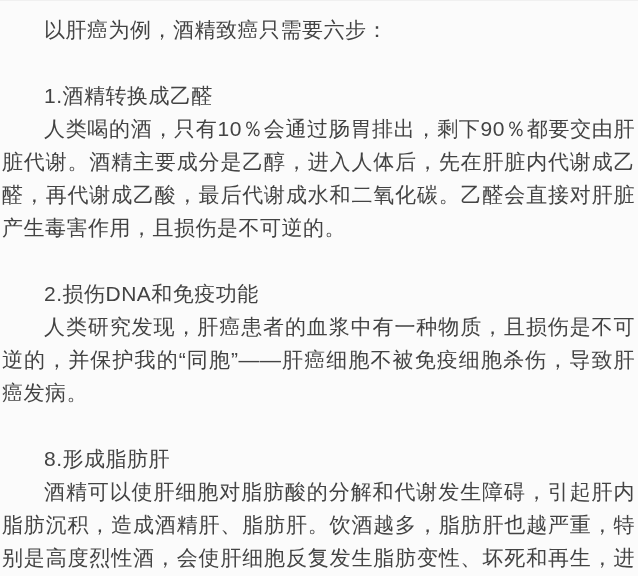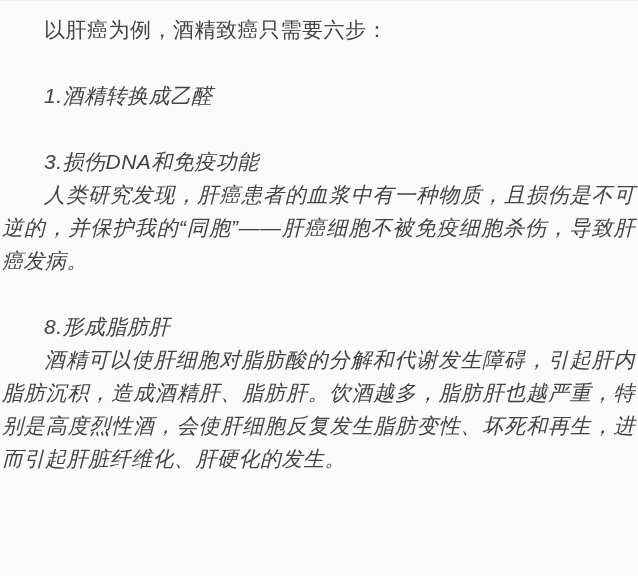--- a/index.html
+++ b/index.html
@@ -24,39 +24,39 @@
     line-height: 33px;
     text-align: justify;
     letter-spacing: 0.5px;
   }
   .page p {
     margin: 0;
     text-indent: 2em;
   }
   .section {
     margin-top: 33px;
-    font-style: italic;
   }
   .section-heading {
     font-weight: normal;
   }
 </style>
 </head>
 <body>
 
 <div class="page">
 
   <p class="intro">以肝癌为例，酒精致癌只需要六步：</p>
 
   <div class="section">
     <p class="section-heading">1.酒精转换成乙醛</p>
+    <p class="section-body">人类喝的酒，只有10％会通过肠胃排出，剩下90％都要交由肝脏代谢。酒精主要成分是乙醇，进入人体后，先在肝脏内代谢成乙醛，再代谢成乙酸，最后代谢成水和二氧化碳。乙醛会直接对肝脏产生毒害作用，且损伤是不可逆的。</p>
   </div>
 
   <div class="section">
-    <p class="section-heading">3.损伤DNA和免疫功能</p>
+    <p class="section-heading">2.损伤DNA和免疫功能</p>
     <p class="section-body">人类研究发现，肝癌患者的血浆中有一种物质，且损伤是不可逆的，并保护我的“同胞”——肝癌细胞不被免疫细胞杀伤，导致肝癌发病。</p>
   </div>
 
   <div class="section">
     <p class="section-heading">8.形成脂肪肝</p>
     <p class="section-body">酒精可以使肝细胞对脂肪酸的分解和代谢发生障碍，引起肝内脂肪沉积，造成酒精肝、脂肪肝。饮酒越多，脂肪肝也越严重，特别是高度烈性酒，会使肝细胞反复发生脂肪变性、坏死和再生，进而引起肝脏纤维化、肝硬化的发生。</p>
   </div>
 
 </div>
 

